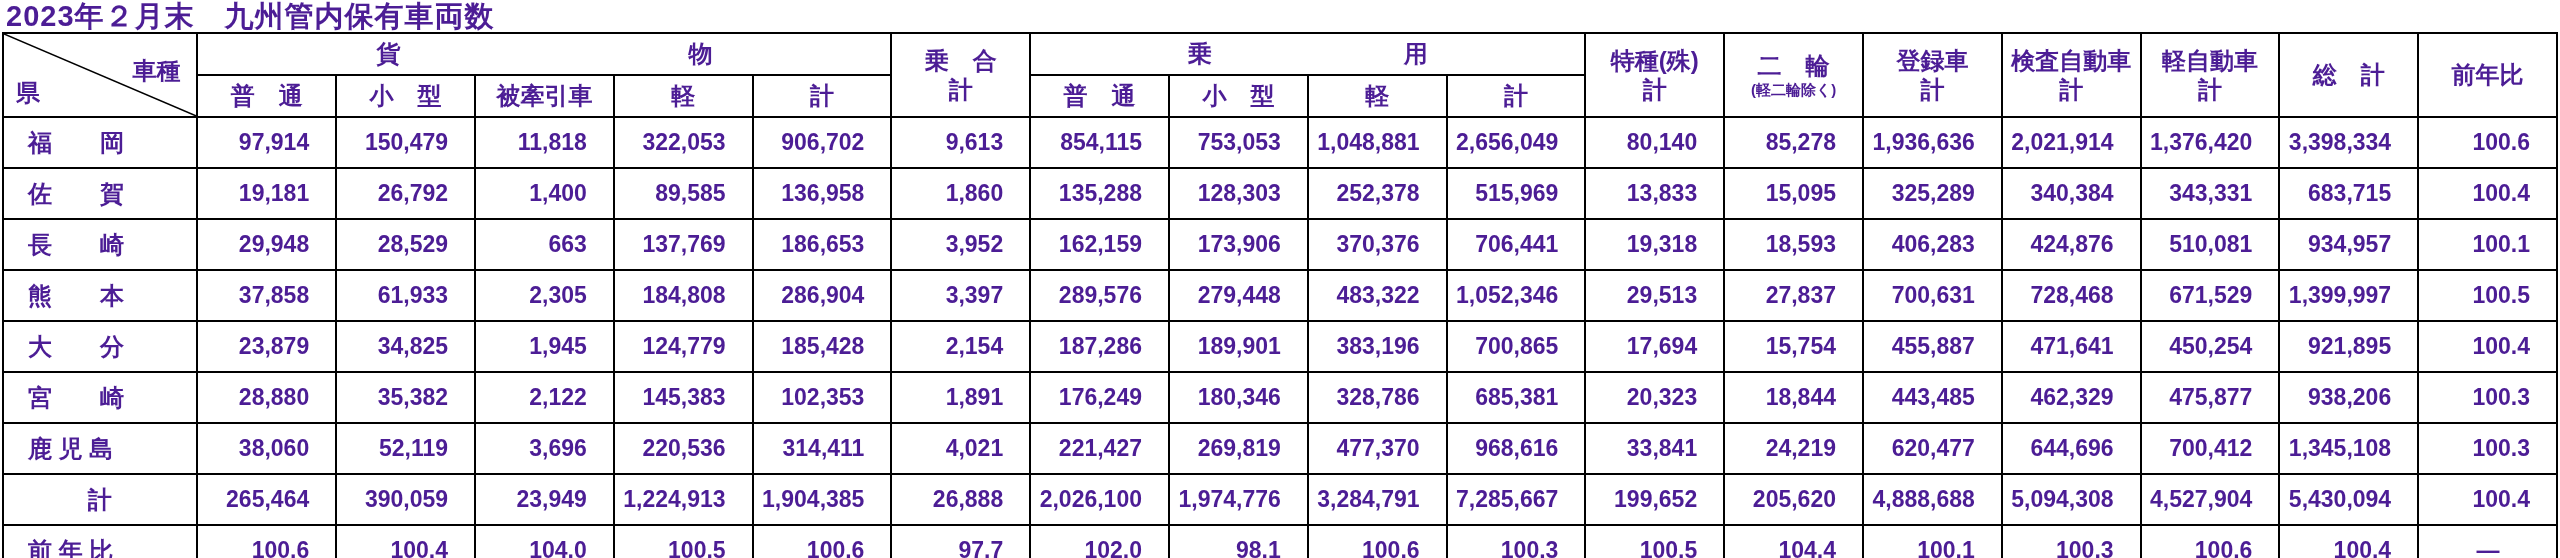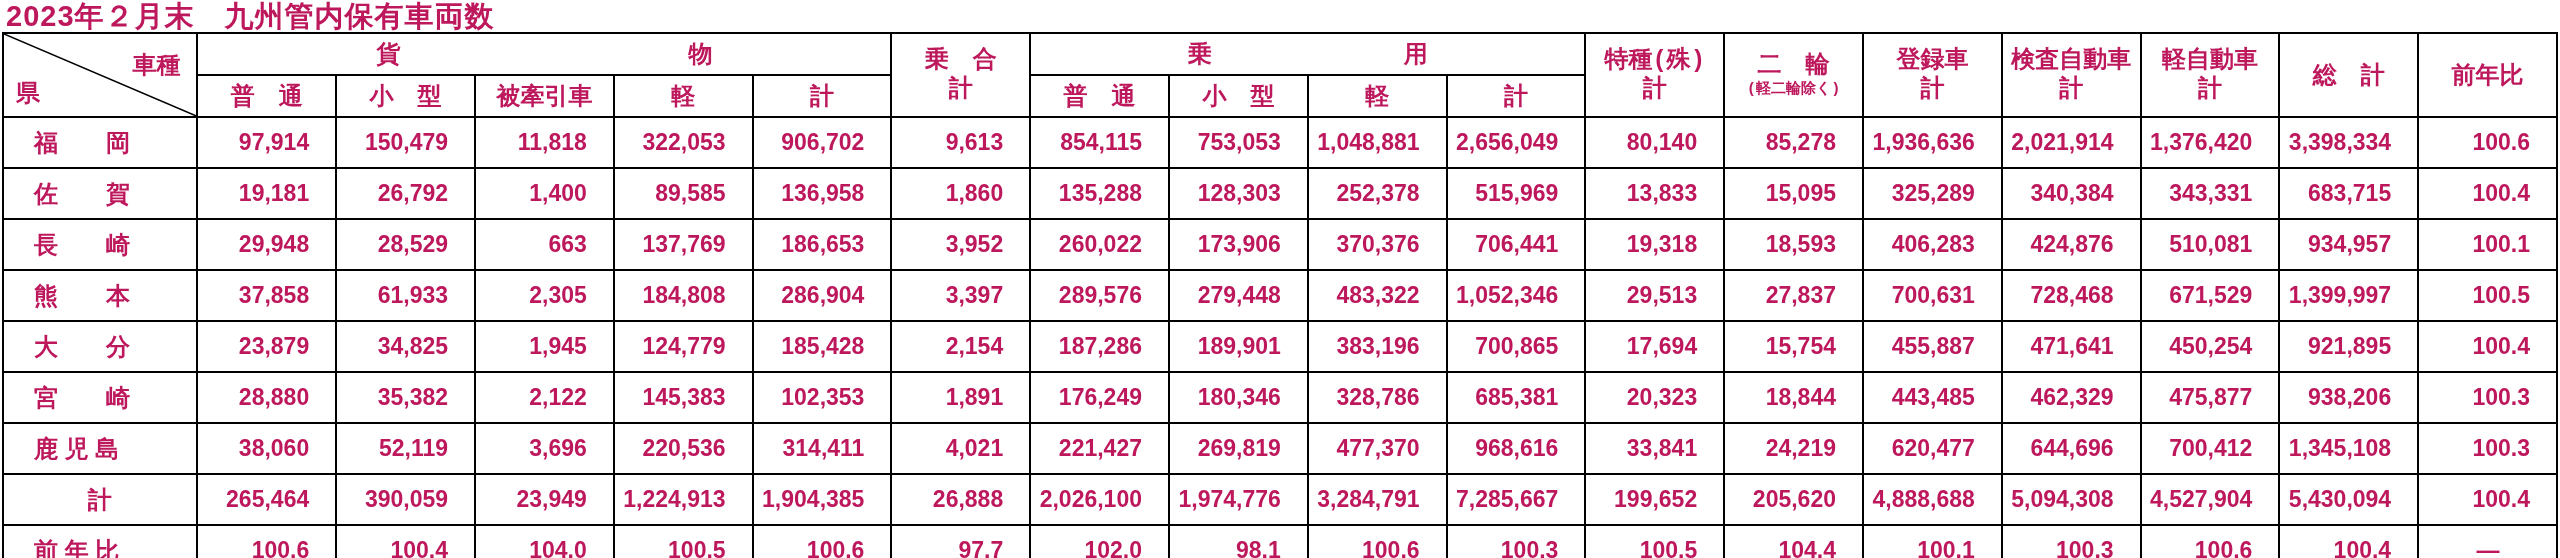--- a/index.html
+++ b/index.html
@@ -1,33 +1,33 @@
 <!DOCTYPE html>
 <html lang="ja"><head>
 <meta charset="utf-8">
 <style>
   html,body{margin:0;padding:0;background:#fff;}
-  .page{width:2560px;height:558px;background:#fff;color:#be185d;position:relative;
+  .page{width:2560px;height:558px;background:#fff;color:#4c1d95;position:relative;
         font-family:"Liberation Sans","DejaVu Sans",sans-serif;overflow:hidden;}
   .title{font-size:29px;font-weight:bold;height:32px;line-height:32px;padding-left:6px;
          letter-spacing:1px;}
   table{border-collapse:collapse;table-layout:fixed;width:2556px;margin-left:2px;}
   col.c-label{width:8.05%;}
   col.c-data{width:5.746875%;}
   th,td{border:2px solid #000;font-weight:bold;white-space:nowrap;overflow:hidden;}
   thead th{font-size:24px;text-align:center;vertical-align:middle;padding:0;height:40px;}
-  .hline{line-height:1.22;font-family:Liberation Mono, monospace;}
+  .hline{line-height:1.22;}
   .hline-small{font-size:15px;line-height:1.2;}
-  tbody th{font-size:24px;text-align:left;padding-left:30px;height:47px;font-weight:bold;}
+  tbody th{font-size:24px;text-align:left;padding-left:24px;height:47px;font-weight:bold;}
   tbody th.single{text-align:center;padding-left:0;}
   tbody td{font-size:23px;text-align:right;padding-right:26px;height:47px;}
   tbody td.dash{text-align:center;padding-right:0;}
   .corner{position:relative;padding:0;}
   .corner svg{position:absolute;left:0;top:0;width:100%;height:100%;display:block;}
-  .corner-top{position:absolute;top:15px;right:16px;font-size:24px;}
+  .corner-top{position:absolute;top:21px;right:16px;font-size:24px;}
   .corner-bottom{position:absolute;bottom:7px;left:12px;font-size:24px;}
 </style>
 </head>
 <body>
 
 <div class="page">
 
   <div class="title">2023年２月末　九州管内保有車両数</div>
 
   <table>
@@ -143,21 +143,21 @@
           <td>100.4</td>
         </tr>
         <tr>
           <th>長　　崎</th>
           <td>29,948</td>
           <td>28,529</td>
           <td>663</td>
           <td>137,769</td>
           <td>186,653</td>
           <td>3,952</td>
-          <td>260,022</td>
+          <td>162,159</td>
           <td>173,906</td>
           <td>370,376</td>
           <td>706,441</td>
           <td>19,318</td>
           <td>18,593</td>
           <td>406,283</td>
           <td>424,876</td>
           <td>510,081</td>
           <td>934,957</td>
           <td>100.1</td>

